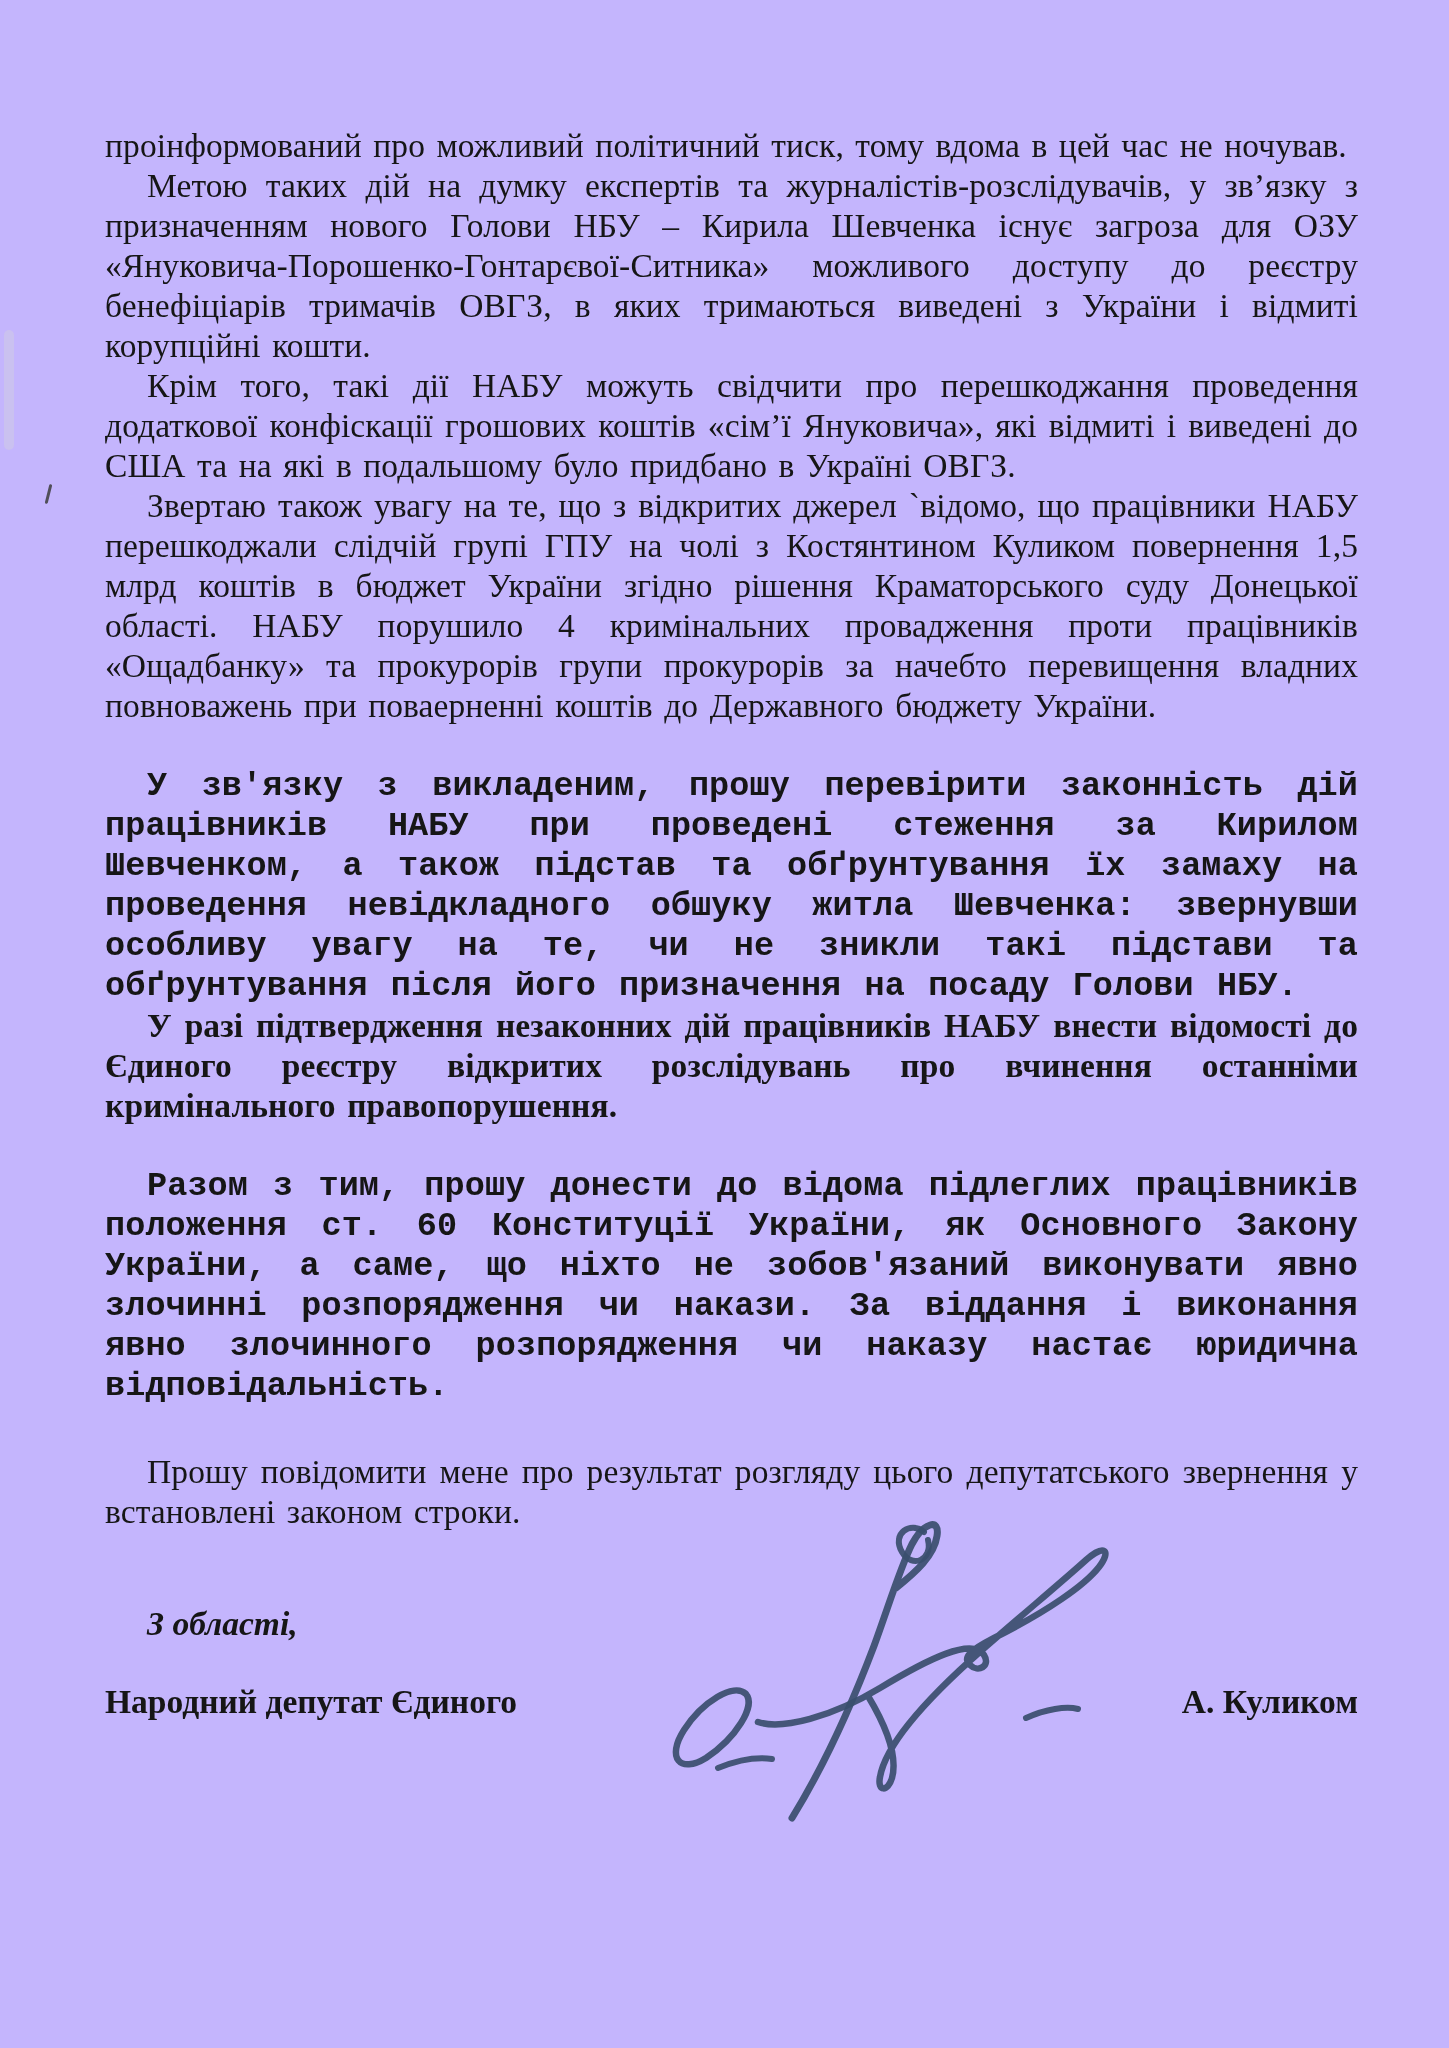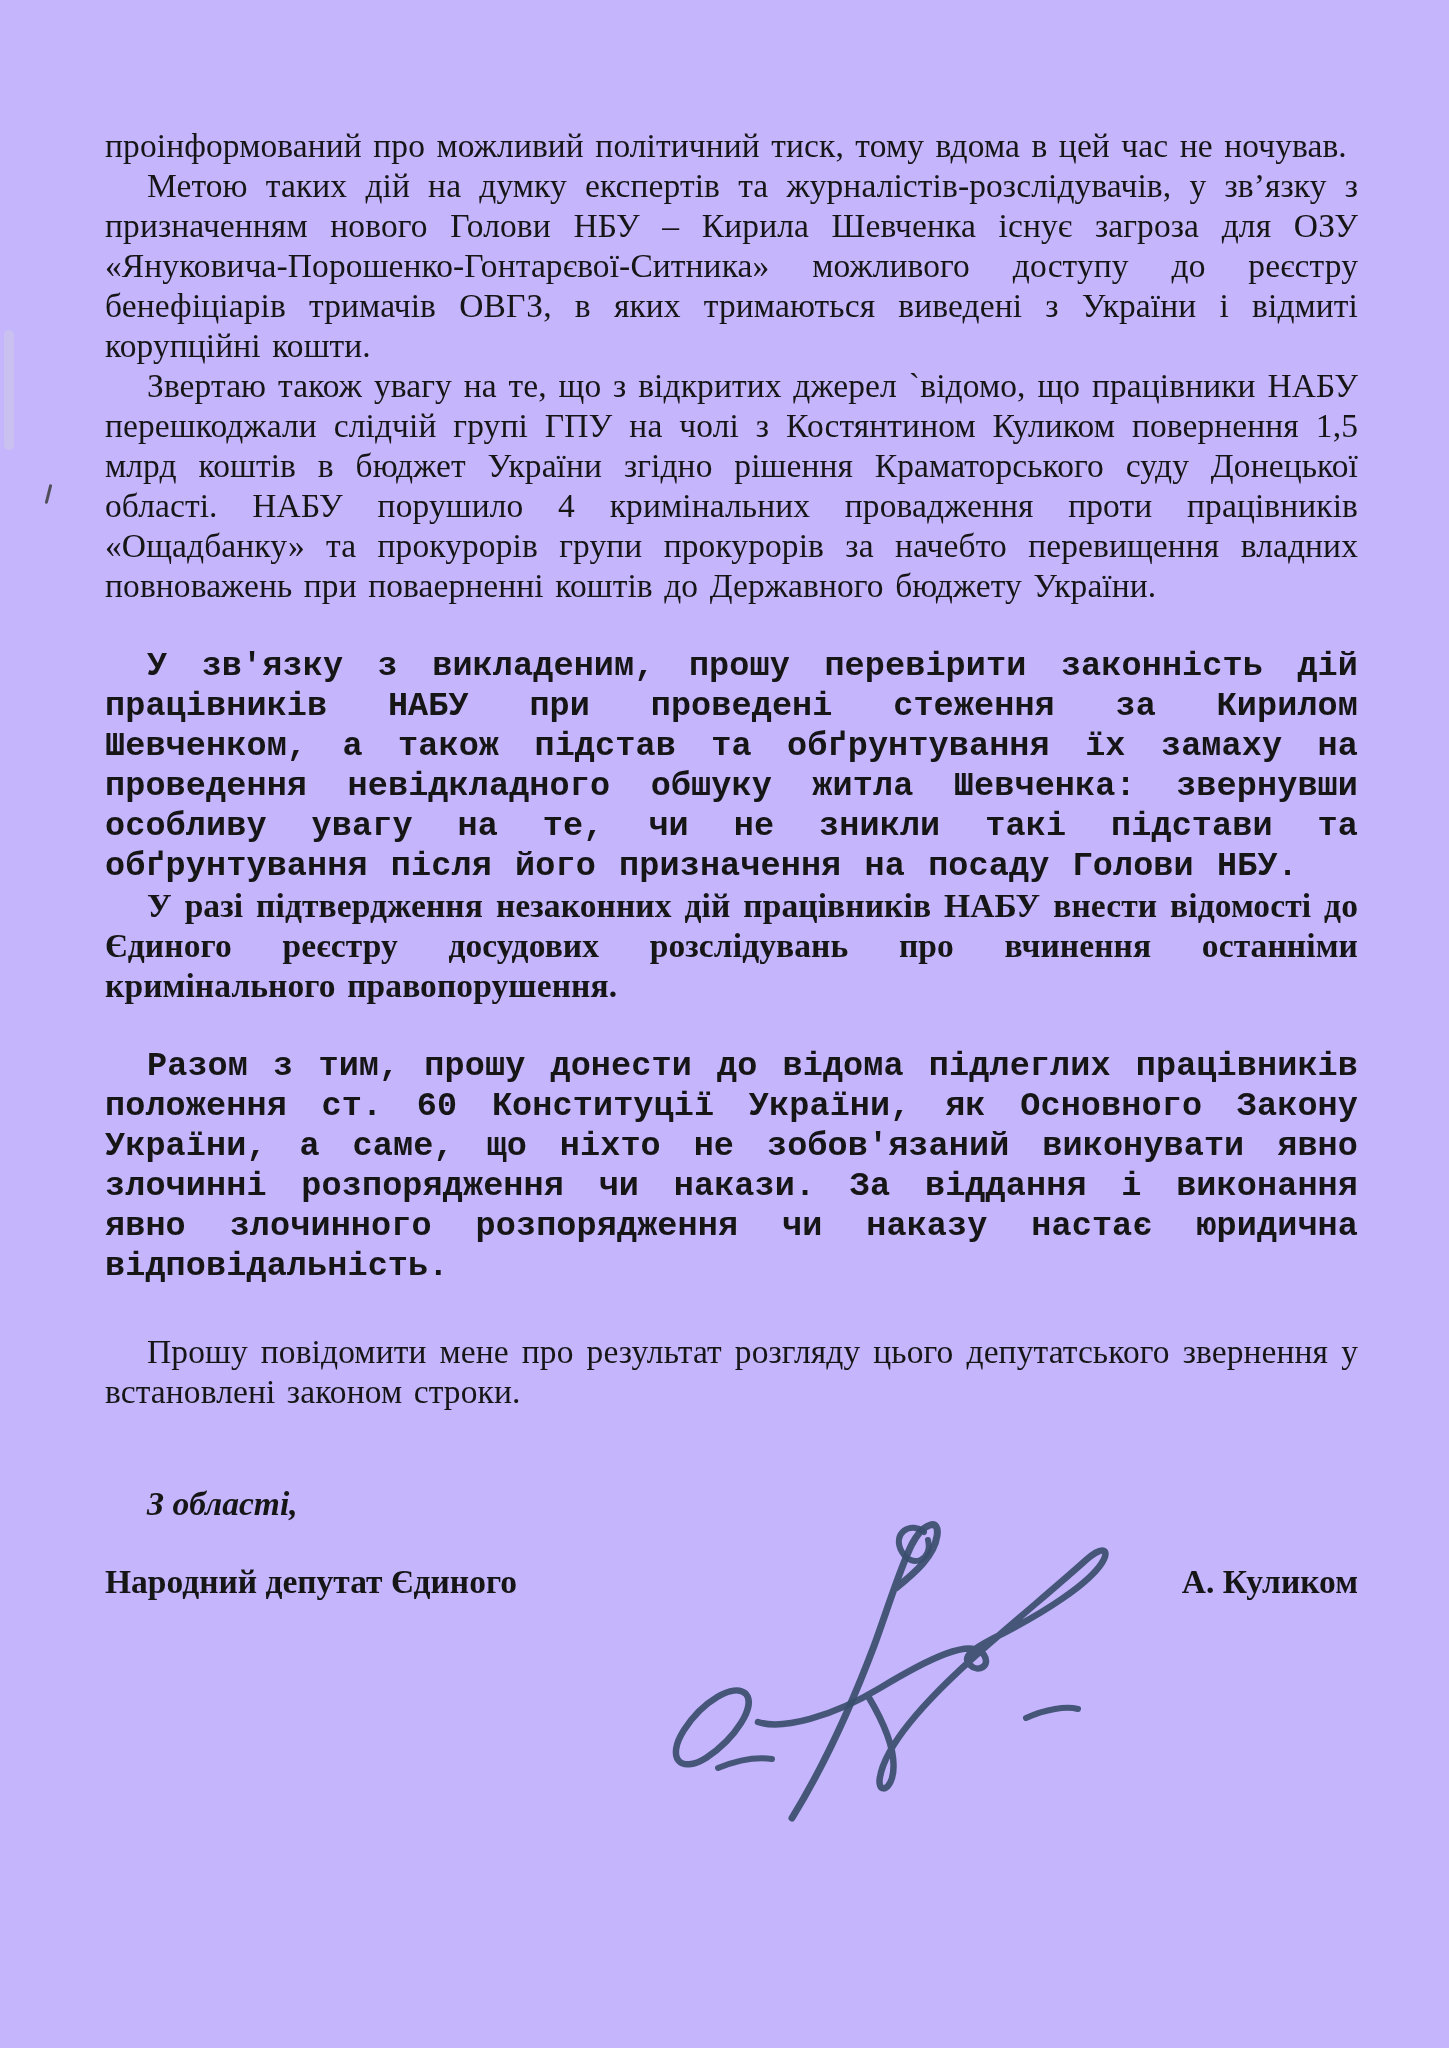--- a/index.html
+++ b/index.html
@@ -89,23 +89,24 @@
 <body>
 
 <div class="page">
 
   <div class="smudge"></div>
   <div class="mark-slash"></div>
 
   <main class="letter-body">
     <p class="para cont">проінформований про можливий політичний тиск, тому вдома в цей час не ночував.</p>
     <p class="para">Метою таких дій на думку експертів та журналістів-розслідувачів, у зв’язку з призначенням нового Голови НБУ – Кирила Шевченка існує загроза для ОЗУ «Януковича-Порошенко-Гонтарєвої-Ситника» можливого доступу до реєстру бенефіціарів тримачів ОВГЗ, в яких тримаються виведені з України і відмиті корупційні кошти.</p>
+    <p class="para">Крім того, такі дії НАБУ можуть свідчити про перешкоджання проведення додаткової конфіскації грошових коштів «сім’ї Януковича», які відмиті і виведені до США та на які в подальшому було придбано в Україні ОВГЗ.</p>
     <p class="para">Звертаю також увагу на те, що з відкритих джерел ˋвідомо, що працівники НАБУ перешкоджали слідчій групі ГПУ на чолі з Костянтином Куликом повернення 1,5 млрд коштів в бюджет України згідно рішення Краматорського суду Донецької області. НАБУ порушило 4 кримінальних провадження проти працівників «Ощадбанку» та прокурорів групи прокурорів за начебто перевищення владних повноважень при поваерненні коштів до Державного бюджету України.</p>
     <p class="para bold gap">У зв'язку з викладеним, прошу перевірити законність дій працівників НАБУ при проведені стеження за Кирилом Шевченком, а також підстав та обґрунтування їх замаху на проведення невідкладного обшуку житла Шевченка: звернувши особливу увагу на те, чи не зникли такі підстави та обґрунтування після його призначення на посаду Голови НБУ.</p>
-    <p class="para bold">У разі підтвердження незаконних дій працівників НАБУ внести відомості до Єдиного реєстру досудових розслідувань про вчинення останніми кримінального правопорушення.</p>
+    <p class="para bold">У разі підтвердження незаконних дій працівників НАБУ внести відомості до Єдиного реєстру відкритих розслідувань про вчинення останніми кримінального правопорушення.</p>
     <p class="para bold gap">Разом з тим, прошу донести до відома підлеглих працівників положення ст. 60 Конституції України, як Основного Закону України, а саме, що ніхто не зобов'язаний виконувати явно злочинні розпорядження чи накази. За віддання і виконання явно злочинного розпорядження чи наказу настає юридична відповідальність.</p>
     <p class="para gap2">Прошу повідомити мене про результат розгляду цього депутатського звернення у встановлені законом строки.</p>
 
     <p class="salutation">З області,</p>
 
     <div class="sign-row">
       <span class="signer-title">Народний депутат Єдиного</span>
       <span class="signer-name">А. Куликом</span>
     </div>
   </main>

